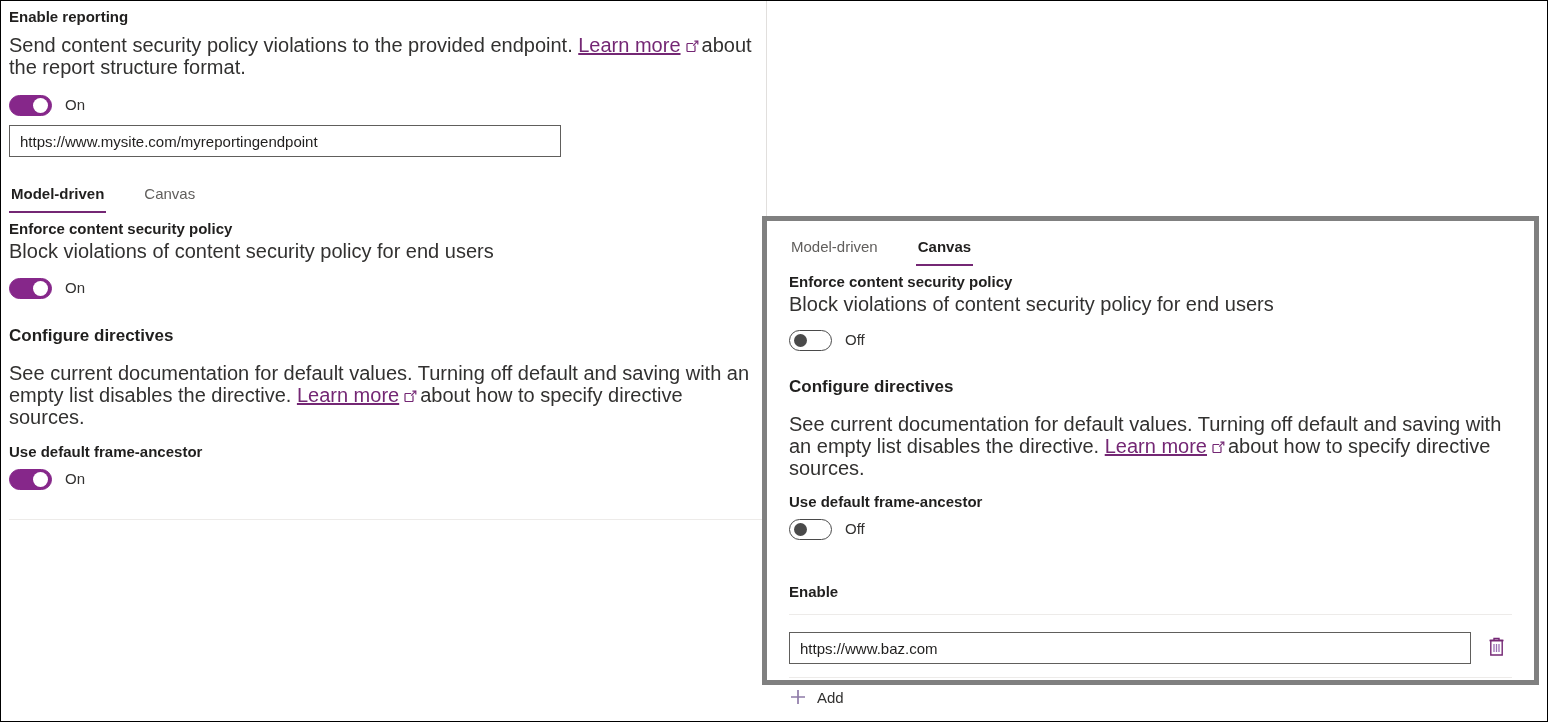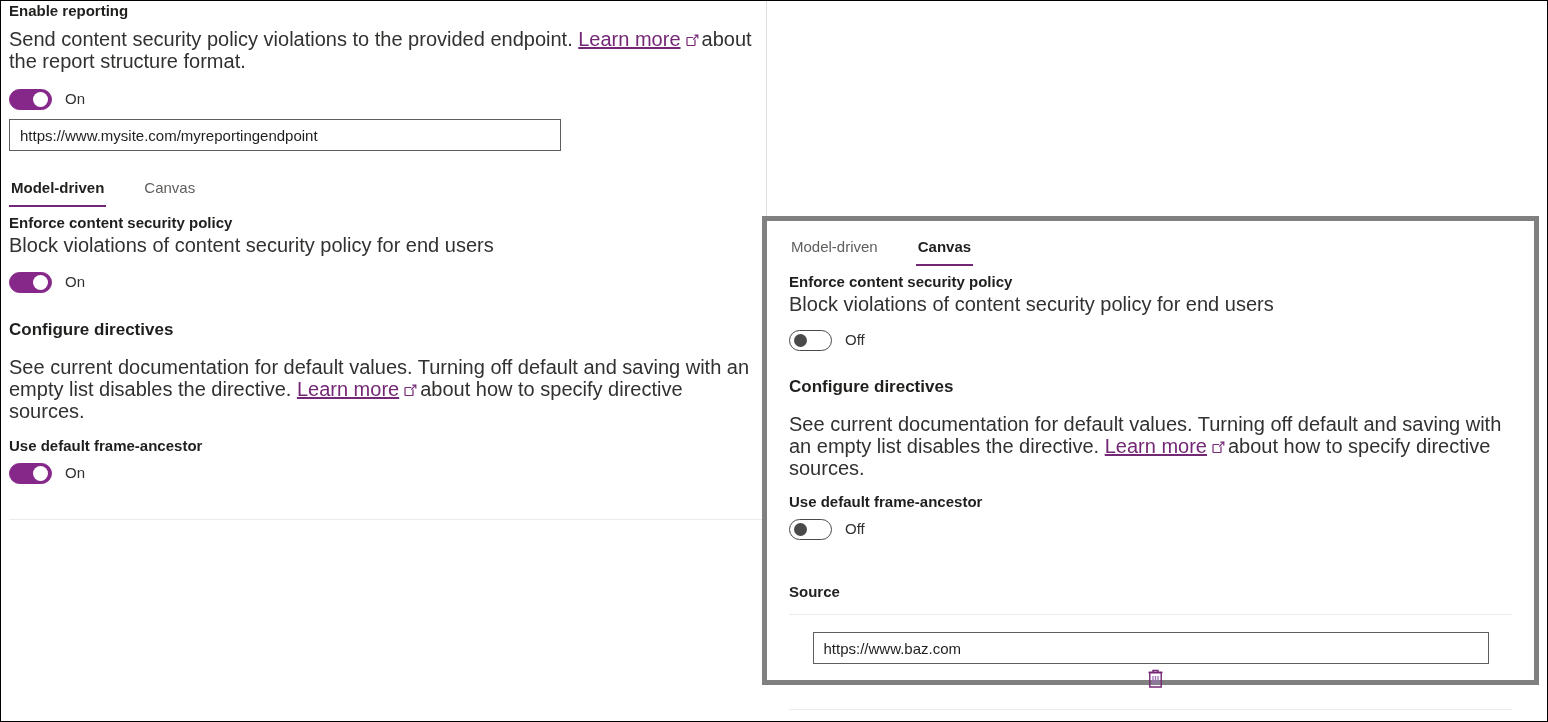--- a/index.html
+++ b/index.html
@@ -139,21 +139,21 @@
     background: #edebe9;
     width: 100%;
   }
 
   
   #left-panel {
     position: absolute;
     left: 8px; top: 0;
     width: 757px;
   }
-  #left-panel .sec1 { }
+  #left-panel .sec1 { padding-top: 6px; }
   #ep-field {
     width: 552px;
     margin-top: 9px;
   }
   #left-tabs { margin-top: 27px; }
   #left-divider {
     position: absolute;
     left: 0; top: 518px;
     width: 757px;
     height: 1px;
@@ -183,21 +183,20 @@
   #right-panel .hr { margin: 0; }
   #src-head {
     margin-top: 42px;
     font-size: 15px;
     font-weight: bold;
   }
   #src-row {
     display: flex;
     align-items: center;
     margin-top: 17px;
-    flex-direction: column;
   }
   #src-input {
     flex: 1 1 auto;
     width: 676px;
   }
   .trash-btn {
     width: 32px; height: 32px;
     margin-left: 9px;
     display: flex;
     align-items: center;
@@ -321,21 +320,21 @@
         <div class="lbl-bold" style="margin-top:13px;">Use default frame-ancestor</div>
         <div class="toggle-row" style="margin-top:7px;">
           <div class="toggle off">
               <span class="knob"></span>
             </div>
           <span class="toggle-label">Off</span>
         </div>
       </div>
 
       <div>
-        <div class="lbl-bold" id="src-head">Source</div>
+        <div class="lbl-bold" id="src-head">Enable</div>
         <div class="hr" style="margin-top:12px;"></div>
 
         <div id="src-row">
           <div class="txtfield" id="src-input">https://www.baz.com</div>
           <div class="trash-btn">
             <span>
               <svg width="19" height="21" viewBox="0 0 19 21">
                 <path d="M2.5 4.5 h14" stroke="#742774" stroke-width="1.6" fill="none"></path>
                 <path d="M7 4.5 v-2 h5 v2" stroke="#742774" stroke-width="1.4" fill="none"></path>
                 <path d="M3.8 4.5 h11.4 v14.5 h-11.4 z" stroke="#742774" stroke-width="1.4" fill="none"></path>

